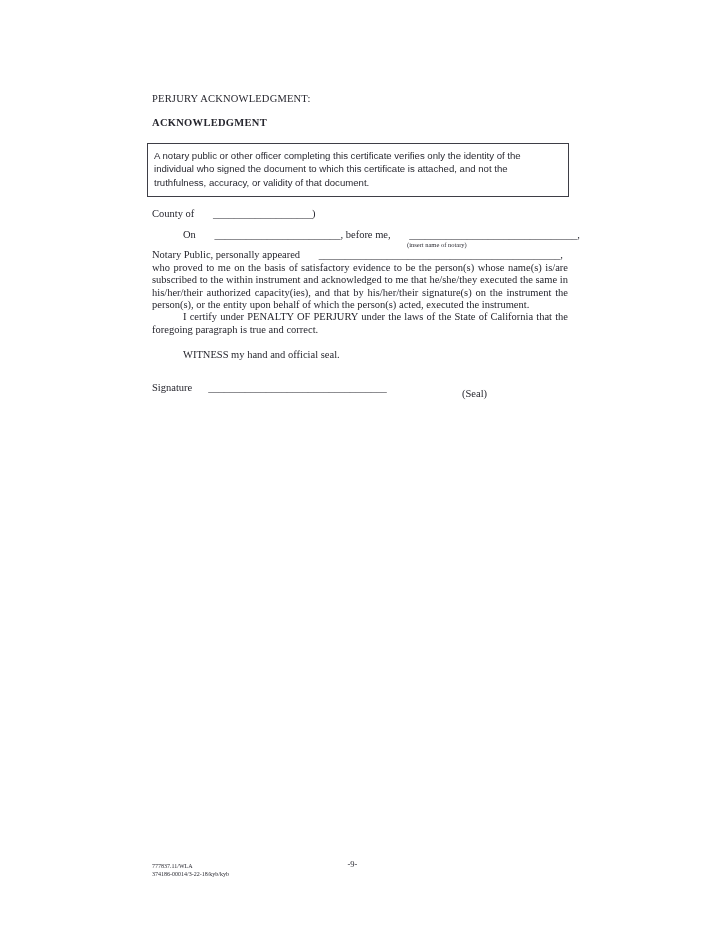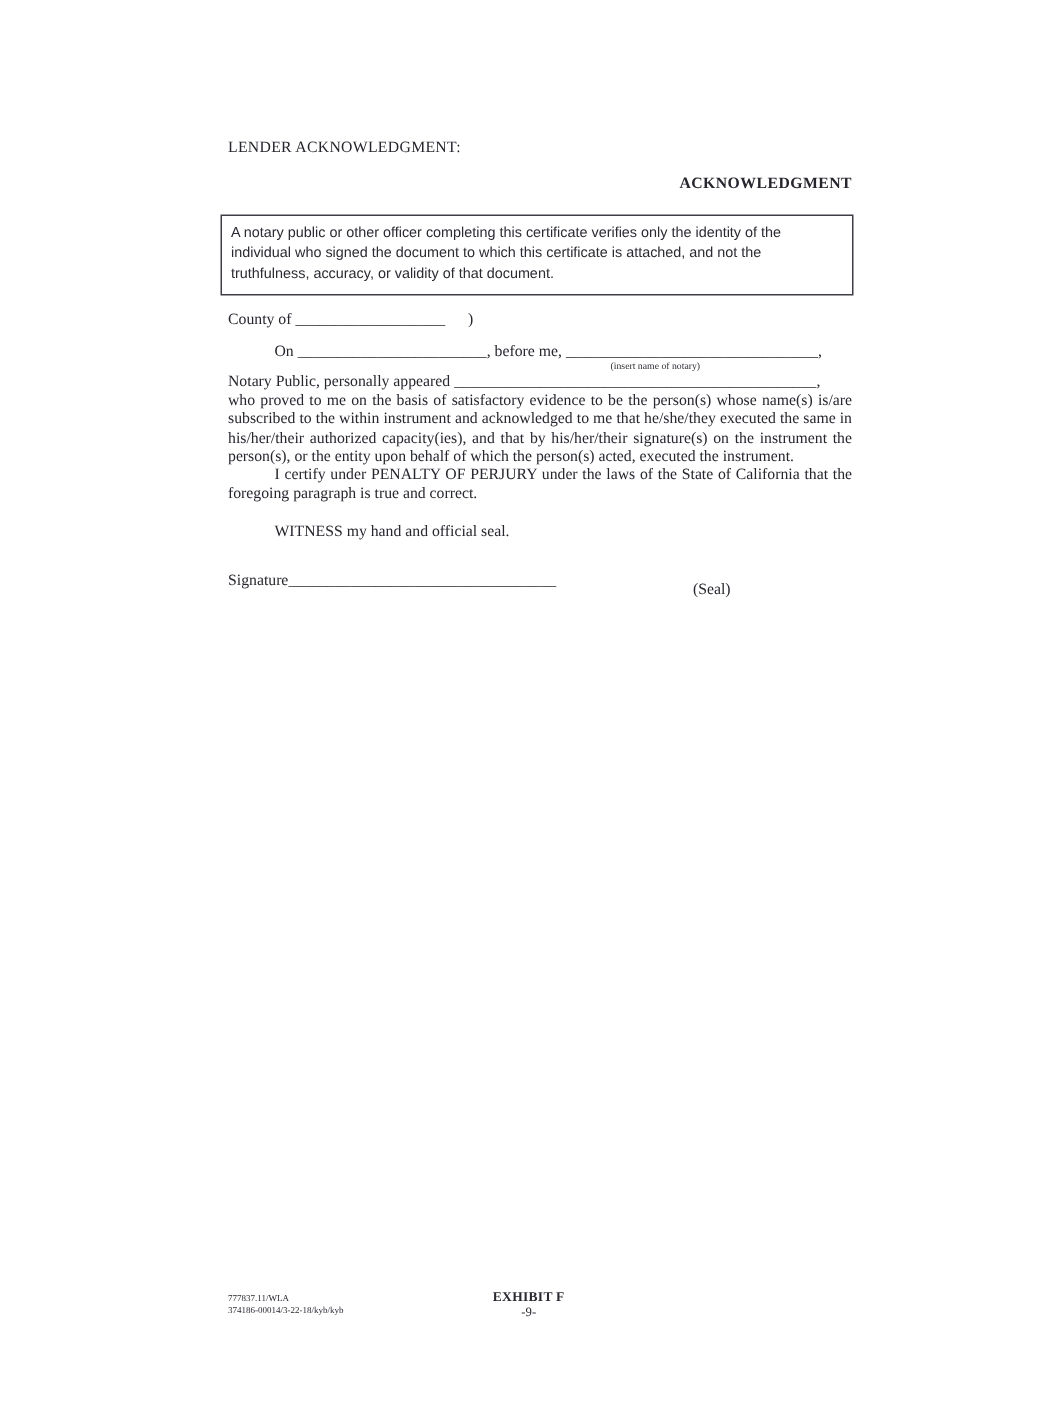--- a/index.html
+++ b/index.html
@@ -24,21 +24,21 @@
     top: 93px;
     width: 416px;
     font-size: 10.5px;
     line-height: 12.4px;
   }
   .header-label {
     font-size: 10.5px;
     letter-spacing: 0.2px;
   }
   .title {
-    text-align: right;
+    text-align: left;
     font-weight: bold;
     margin-top: 12px;
     letter-spacing: 0.3px;
   }
   .notice-box {
     margin-top: 13px;
     margin-left: -5px;
     width: 408px;
     border: 1px solid #3e3e46;
     padding: 5px 6px 6px 6px;
@@ -49,21 +49,21 @@
     color: #2a2a32;
   }
   .venue {
     margin-top: 11px;
   }
   .line { white-space: nowrap; }
   .venue-left {
     display: inline-block;
     width: 160px;
   }
-  .blank { letter-spacing: 0; }
+  .blank { letter-spacing: 0; margin-left: 16px; }
   .on-line {
     margin-top: 9px;
     padding-left: 31px;
     white-space: nowrap;
   }
   .insert-note {
     font-size: 6.5px;
     line-height: 7px;
     margin-left: 255px;
     color: #2a2a32;
@@ -123,21 +123,21 @@
     font-size: 8.5px;
     line-height: 9px;
   }
 </style>
 </head>
 <body>
 
 <div class="page">
   <div class="content">
 
-    <div class="header-label">LENDER ACKNOWLEDGMENT:</div>
+    <div class="header-label">PERJURY ACKNOWLEDGMENT:</div>
 
     <div class="title">ACKNOWLEDGMENT</div>
 
     <div class="notice-box">
       <span>A notary public or other officer completing this certificate verifies only the identity of the individual who signed the document to which this certificate is attached, and not the truthfulness, accuracy, or validity of that document.</span>
     </div>
 
     <div class="venue">
       <div class="line">
         <span class="venue-left"><span>County of</span> <span class="blank">___________________</span></span><span>)</span>
@@ -170,17 +170,16 @@
     </div>
 
   </div>
 
   <div class="footer">
     <div class="footer-left">
       <div>777837.11/WLA</div>
       <div>374186-00014/3-22-18/kyb/kyb</div>
     </div>
     <div class="footer-center">
-      <div class="exhibit">EXHIBIT F</div>
       <div class="page-number">-9-</div>
     </div>
   </div>
 </div>
 
 </body></html>

